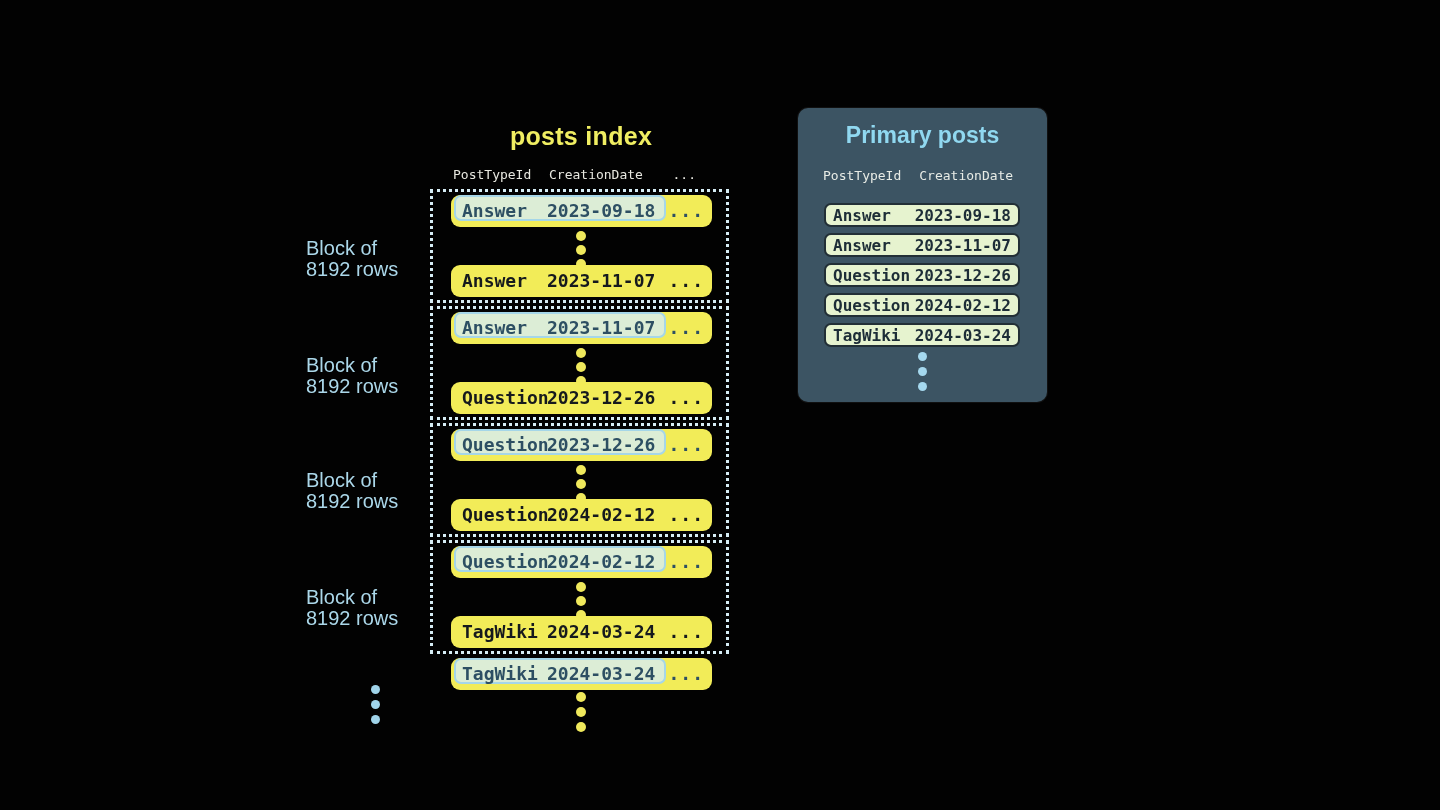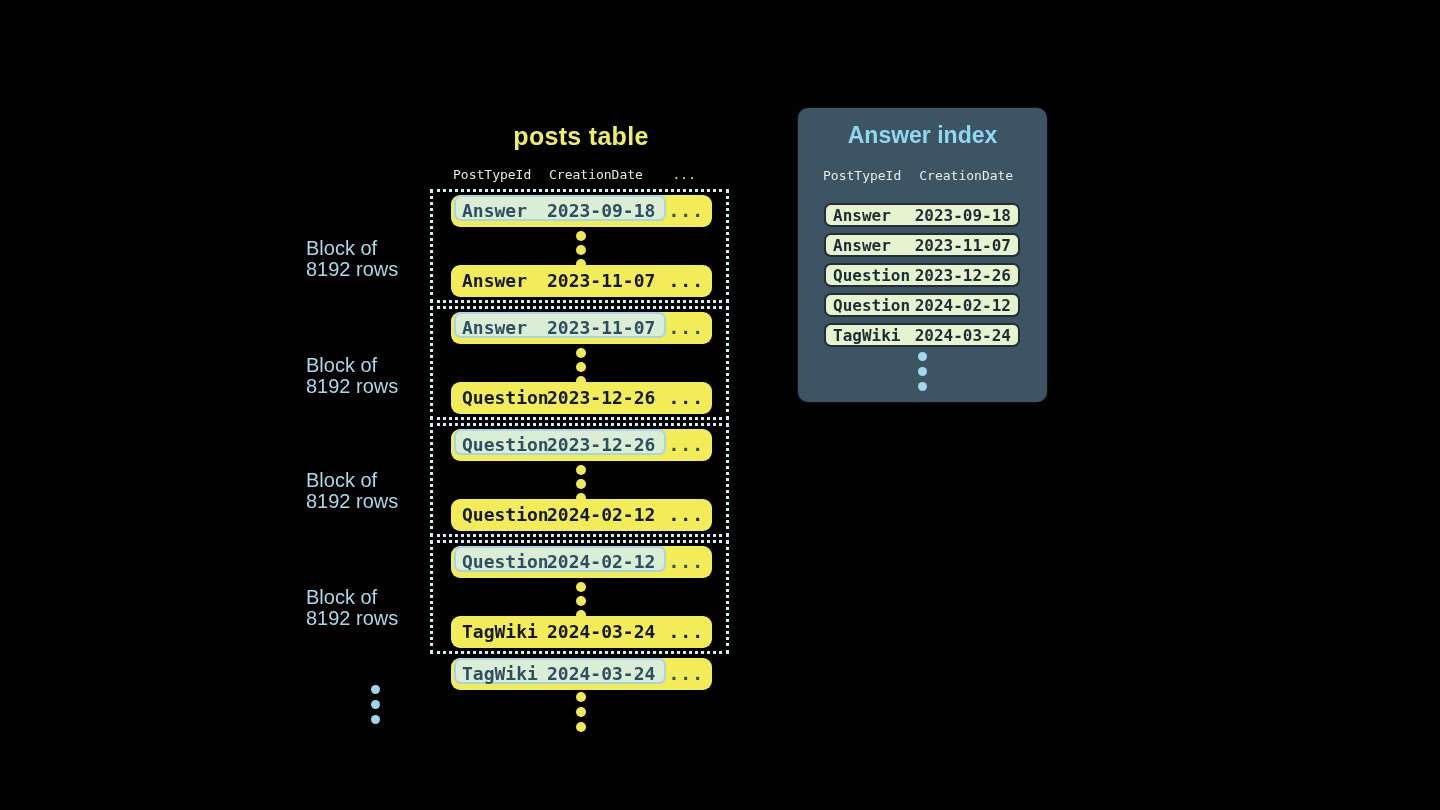--- a/index.html
+++ b/index.html
@@ -93,21 +93,21 @@
     padding:0 7px;
   }
   .panel-dots { position:absolute; left:120px; top:244px; display:flex; flex-direction:column; gap:6px; }
   .panel-dots i { width:9px; height:9px; border-radius:50%; background:#a5d8ee; display:block; }
 </style>
 </head>
 <body>
 
 <div class="stage">
 
-  <div class="pt-title">posts table</div>
+  <div class="pt-title">posts index</div>
 
   <div class="pt-headers">
     <span class="h-type">PostTypeId</span>
     <span class="h-date">CreationDate</span>
     <span class="h-more">...</span>
   </div>
 
   <div class="block b1">
     <div class="yrow row-first hl">
       <span class="hl-box"></span>
@@ -213,21 +213,21 @@
     <div>8192 rows</div>
   </div>
 
   <div class="more-blocks-dots">
     <i></i>
       <i></i>
       <i></i>
   </div>
 
   <div class="panel">
-    <div class="panel-title">Answer index</div>
+    <div class="panel-title">Primary posts</div>
     <div class="panel-headers">
       <span>PostTypeId</span>
       <span>CreationDate</span>
     </div>
     <div class="irows">
       <div class="irow">
         <span>Answer</span>
         <span>2023-09-18</span>
       </div>
       <div class="irow">

